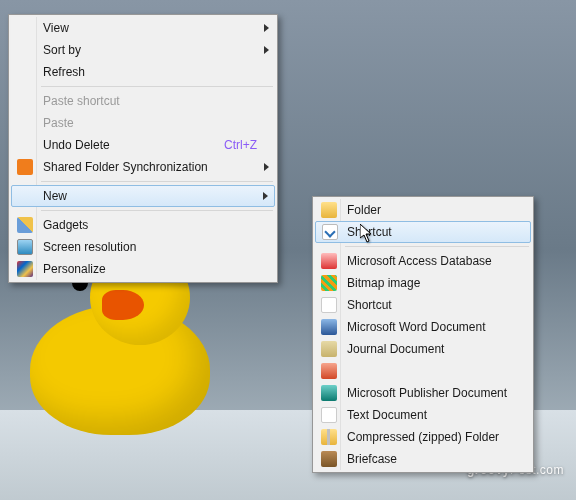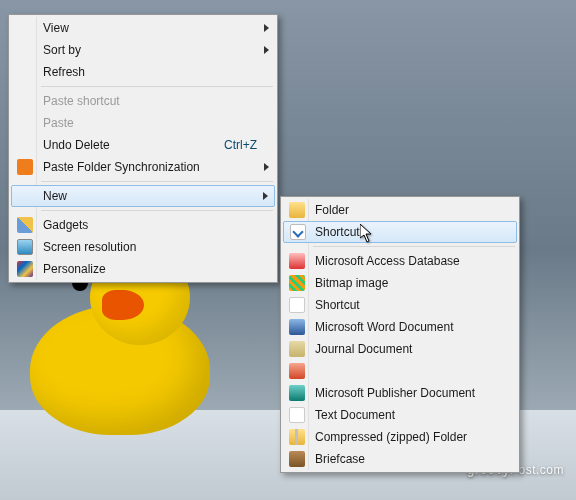--- a/index.html
+++ b/index.html
@@ -9,27 +9,27 @@
     .duck-body { position: absolute; width: 180px; height: 130px; background: #f4c900; border-radius: 50% 50% 45% 45%; left: 20px; top: 60px; box-shadow: inset -15px -15px 30px rgba(0,0,0,0.15); }
     .duck-head { position: absolute; width: 100px; height: 95px; background: #f5ca00; border-radius: 50%; left: 80px; top: 5px; box-shadow: inset -10px -10px 20px rgba(0,0,0,0.1); }
     .duck-eye { position: absolute; width: 16px; height: 16px; background: #000; border-radius: 50%; left: 62px; top: 30px; }
     .duck-beak { position: absolute; width: 42px; height: 30px; background: #e85400; border-radius: 40% 60% 60% 40%; left: 92px; top: 45px; }
     .snow-ground { position: absolute; bottom: 0; left: 0; right: 0; height: 90px; background: linear-gradient(180deg, #d8e0e6 0%, #c0cad0 100%); }
     .watermark { position: absolute; right: 12px; bottom: 20px; color: rgba(255,255,255,0.92); font-size: 22px; font-weight: 300; letter-spacing: .5px; text-shadow: 0 1px 3px rgba(0,0,0,0.5); }
     .watermark b { font-weight: 600; }
 
     .ctx-menu { position: absolute; background: #f0f0f0; border: 1px solid #979797; box-shadow: 3px 3px 6px rgba(0,0,0,0.35); padding: 2px; }
     .menu-a { left: 8px; top: 14px; width: 270px; }
-    .menu-b { left: 280px; top: 196px; width: 240px; }
+    .menu-b { left: 312px; top: 196px; width: 222px; }
 
     .icon-col { position: absolute; left: 2px; top: 2px; bottom: 2px; width: 26px; background: #f1f1f1; border-right: 1px solid #e0e0e0; }
     .item { position: relative; height: 22px; display: flex; align-items: center; padding-left: 32px; padding-right: 18px; cursor: default; color: #1a1a1a; white-space: nowrap; }
     .item.disabled { color: #9a9a9a; }
     .item.highlight { background: linear-gradient(180deg, #eaf3fc, #d5e8f9); border: 1px solid #8fbde3; border-radius: 2px; box-sizing: border-box; padding-left: 31px; padding-right: 17px; height: 22px; }
-    .item .hotkey { margin-left: auto; color: #0c4a6e; }
+    .item .hotkey { margin-left: auto; color: #8b5cf6; }
     .item .arrow { position: absolute; right: 6px; top: 50%; transform: translateY(-50%); border-style: solid; border-width: 4px 0 4px 5px; border-color: transparent transparent transparent #333; }
     .sep { margin: 3px 2px 3px 30px; border-top: 1px solid #d6d6d6; height: 0; }
     .ic { position: absolute; left: 6px; width: 16px; height: 16px; border-radius: 2px; }
     .ic.folder { background: linear-gradient(180deg,#ffe08a,#e8b43c); }
     .ic.shortcut { background: #fff; border:1px solid #bbb; }
     .ic.shortcut::after { content:""; position:absolute; inset:3px; border-left:2px solid #2a6fb5;border-bottom:2px solid #2a6fb5; transform: rotate(-45deg); }
     .ic.access { background: linear-gradient(180deg,#ffbcbc,#d33); }
     .ic.bmp { background: repeating-linear-gradient(45deg,#f39c12,#f39c12 3px,#2ecc71 3px,#2ecc71 6px); }
     .ic.contact { background:#fff; border:1px solid #ccc; }
     .ic.word { background: linear-gradient(180deg,#8bb7e6,#2b5797); }
@@ -86,21 +86,21 @@
   </div>
   <div class="item disabled">
     <span>Paste</span>
   </div>
   <div class="item">
     <span>Undo Delete</span>
     <span class="hotkey">Ctrl+Z</span>
   </div>
   <div class="item">
     <span class="ic s-orange"></span>
-    <span>Paste Folder Synchronization</span>
+    <span>Shared Folder Synchronization</span>
     <span class="arrow"></span>
   </div>
 
   <div class="sep"></div>
 
   <div class="item highlight">
     <span>New</span>
     <span class="arrow"></span>
   </div>
 

